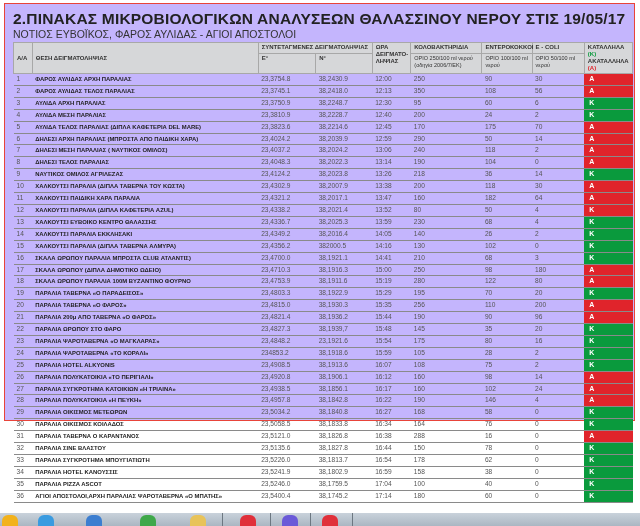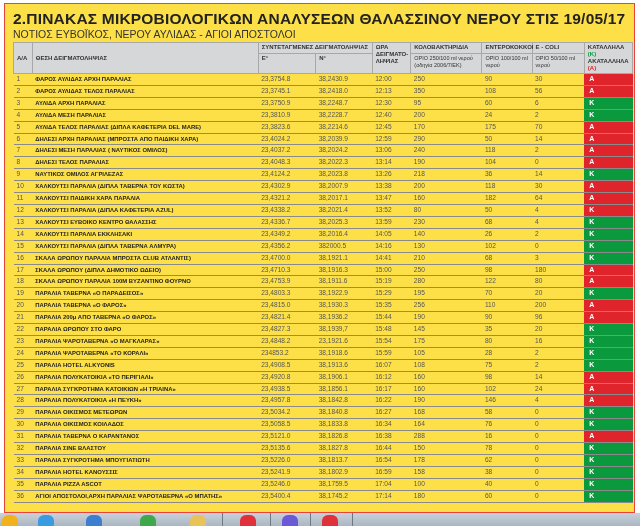--- a/index.html
+++ b/index.html
@@ -1,22 +1,22 @@
 <!DOCTYPE html>
 <html><head>
 <meta charset="utf-8">
 <style>
   html, body { margin: 0; padding: 0; }
   body {
     width: 640px; height: 526px; overflow: hidden; background: #ffffff;
     font-family: "Liberation Sans", sans-serif; position: relative;
   }
   .frame {
-    position: absolute; left: 4px; top: 3px; width: 631px; height: 510px;
-    border: 1px solid #e8443a; box-sizing: border-box; background: #fde047;
+    position: absolute; left: 4px; top: 3px; width: 631px; height: 418px;
+    border: 1px solid #e8443a; box-sizing: border-box; background: #c4b5fd;
   }
   .title {
     position: absolute; left: 8px; top: 6px; font-size: 15.5px; font-weight: bold;
     color: #222; letter-spacing: 0.2px; white-space: nowrap;
   }
   .subtitle {
     position: absolute; left: 8px; top: 24px; font-size: 10.5px; color: #333; white-space: nowrap;
   }
   table {
     position: absolute; left: 8px; top: 38px; width: 620px;
@@ -42,21 +42,21 @@
   .tb-icon {
     position: absolute; top: 2px; width: 16px; height: 11px; border-radius: 6px 6px 0 0;
   }
   .tb-sep { position: absolute; top: 0; width: 1px; height: 13px; background: #6c7781; }
 </style>
 </head>
 <body>
 
 <div class="frame">
   <div class="title">2.ΠΙΝΑΚΑΣ  ΜΙΚΡΟΒΙΟΛΟΓΙΚΩΝ  ΑΝΑΛΥΣΕΩΝ  ΘΑΛΑΣΣΙΝΟΥ ΝΕΡΟΥ ΣΤΙΣ 19/05/17</div>
-  <div class="subtitle">ΝΟΤΙΟΣ ΕΥΒΟΪΚΟΣ, ΝΕΡΟΥ ΑΥΛΙΔΑΣ -  ΑΓΙΟΙ ΑΠΟΣΤΟΛΟΙ</div>
+  <div class="subtitle">ΝΟΤΙΟΣ ΕΥΒΟΪΚΟΣ, ΦΑΡΟΣ ΑΥΛΙΔΑΣ -  ΑΓΙΟΙ ΑΠΟΣΤΟΛΟΙ</div>
 
   <table>
     <colgroup>
       <col style="width:18px">
         <col style="width:216px">
         <col style="width:55px">
         <col style="width:54px">
       <col style="width:37px">
         <col style="width:68px">
         <col style="width:48px">

